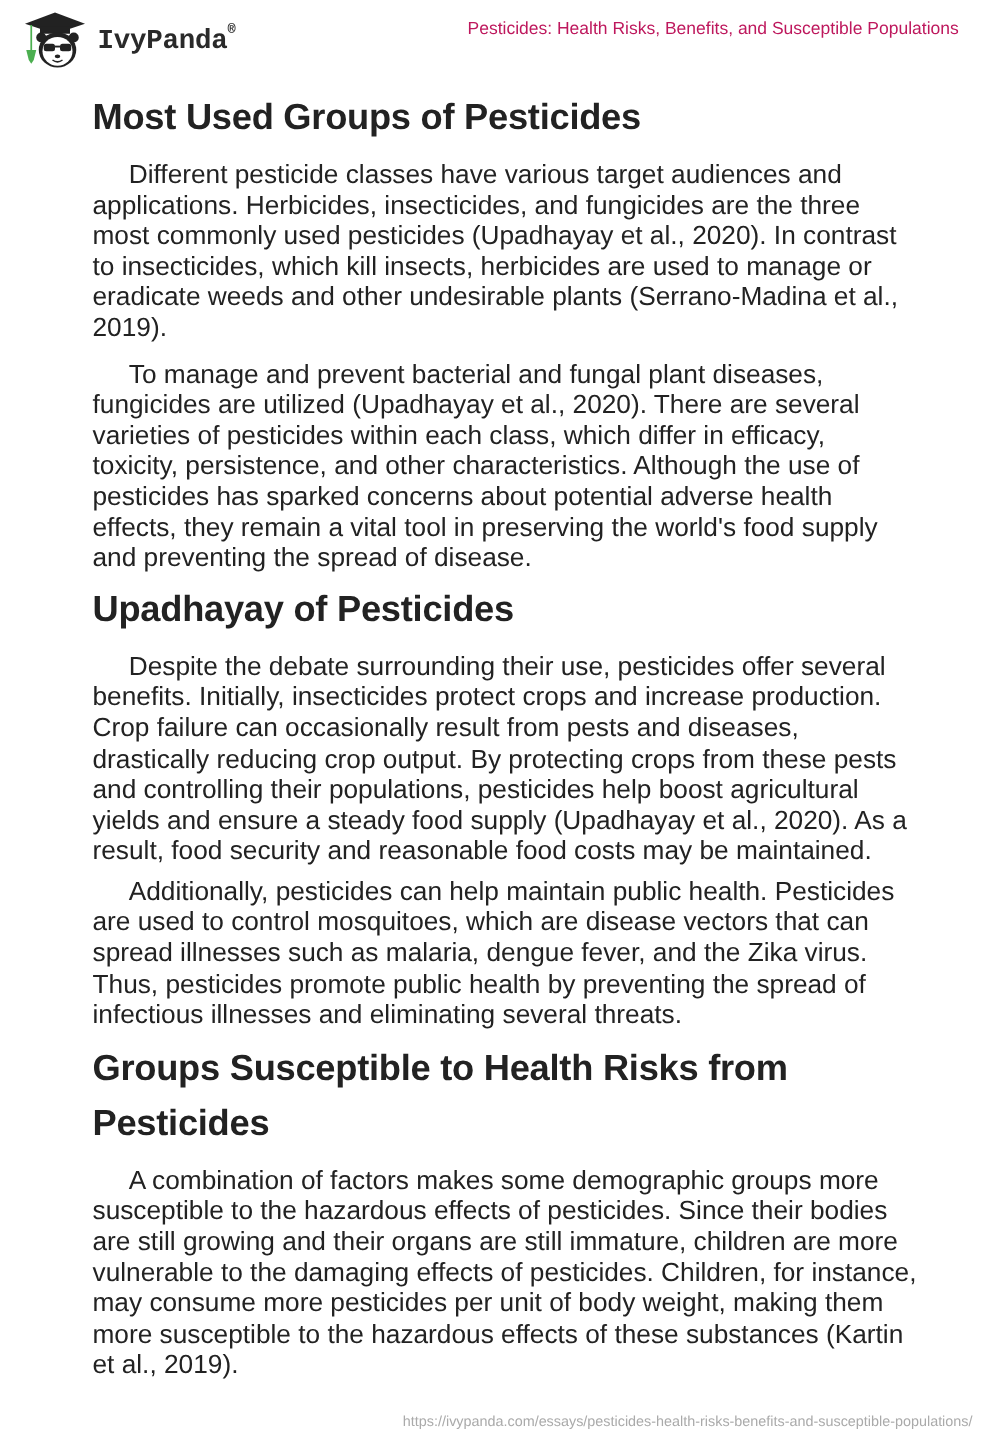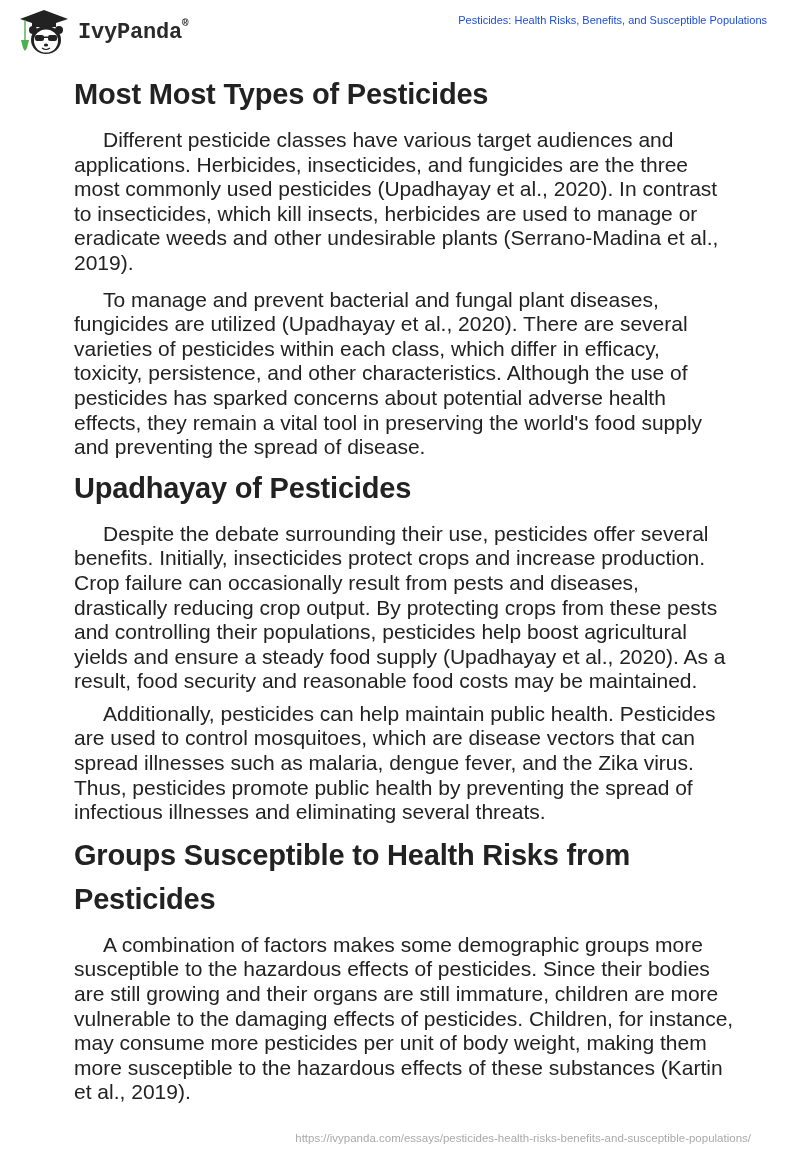--- a/index.html
+++ b/index.html
@@ -4,28 +4,28 @@
   <style>
     * { margin: 0; padding: 0; box-sizing: border-box; }
     html, body { width: 800px; height: 1160px; background: #ffffff; overflow: hidden; }
     body { position: relative; font-family: "Liberation Sans", sans-serif; color: #222222; }
 
     .header { position: absolute; left: 0; top: 0; width: 800px; height: 60px; }
     .logo { position: absolute; left: 16px; top: 8px; display: flex; align-items: center; }
     .logo-mark { width: 56px; height: 48px; }
     .logo-text { font-family: Liberation Mono, monospace; font-weight: bold; font-size: 22px; color: #2a2a2a; margin-left: 6px; letter-spacing: -0.2px; }
     .logo-reg { font-size: 11px; vertical-align: super; position: relative; top: -3px; }
-    .doc-title { position: absolute; right: 33px; top: 14px; font-size: 11px; color: #1d4ed8; text-align: center; }
+    .doc-title { position: absolute; right: 33px; top: 14px; font-size: 14px; color: #be185d; text-align: center; }
 
     .content { position: absolute; left: 74px; top: 66px; width: 660px; }
     h2 { font-size: 29px; font-weight: bold; color: #222222; line-height: 44px; letter-spacing: -0.2px; }
     .h-first { margin-top: 6px; }
     p { font-size: 21px; line-height: 24.6px; text-indent: 29px; color: #222222; }
 
-    .footer-url { position: absolute; right: 49px; top: 1132px; font-size: 11.5px; color: #aaaaaa; margin-left: 36px; }
+    .footer-url { position: absolute; right: 22px; top: 1132px; font-size: 11.5px; color: #aaaaaa; margin-left: 36px; }
   </style>
 </head>
 <body>
 
 <div class="header">
   <div class="logo">
     <svg class="logo-mark" viewBox="0 0 56 48">
 
       <polygon points="28,2 52,11 28,19 4,11" fill="#222"></polygon>
       <rect x="16" y="13" width="24" height="6" fill="#222"></rect>
@@ -45,21 +45,21 @@
 
       <ellipse cx="30" cy="37" rx="2.2" ry="1.5" fill="#222"></ellipse>
       <path d="M26,40 Q30,43 34,40" stroke="#222" stroke-width="1.2" fill="none"></path>
     </svg>
     <span class="logo-text"><span>IvyPanda</span><span class="logo-reg">®</span></span>
   </div>
   <div class="doc-title">Pesticides: Health Risks, Benefits, and Susceptible Populations</div>
 </div>
 
 <div class="content">
-  <h2 class="h-first">Most Most Types of Pesticides</h2>
+  <h2 class="h-first">Most Used Groups of Pesticides</h2>
   <p style="margin-top:12px">Different pesticide classes have various target audiences and applications. Herbicides, insecticides, and fungicides are the three most commonly used pesticides (Upadhayay et al., 2020). In contrast to insecticides, which kill insects, herbicides are used to manage or eradicate weeds and other undesirable plants (Serrano-Madina et al., 2019).</p>
   <p style="margin-top:12px">To manage and prevent bacterial and fungal plant diseases, fungicides are utilized (Upadhayay et al., 2020). There are several varieties of pesticides within each class, which differ in efficacy, toxicity, persistence, and other characteristics. Although the use of pesticides has sparked concerns about potential adverse health effects, they remain a vital tool in preserving the world's food supply and preventing the spread of disease.</p>
 
   <h2 style="margin-top:6px">Upadhayay of Pesticides</h2>
   <p style="margin-top:12px">Despite the debate surrounding their use, pesticides offer several benefits. Initially, insecticides protect crops and increase production. Crop failure can occasionally result from pests and diseases, drastically reducing crop output. By protecting crops from these pests and controlling their populations, pesticides help boost agricultural yields and ensure a steady food supply (Upadhayay et al., 2020). As a result, food security and reasonable food costs may be maintained.</p>
   <p style="margin-top:8px">Additionally, pesticides can help maintain public health. Pesticides are used to control mosquitoes, which are disease vectors that can spread illnesses such as malaria, dengue fever, and the Zika virus. Thus, pesticides promote public health by preventing the spread of infectious illnesses and eliminating several threats.</p>
 
   <h2 style="margin-top:8px">Groups Susceptible to Health Risks from Pesticides</h2>
   <p style="margin-top:12px">A combination of factors makes some demographic groups more susceptible to the hazardous effects of pesticides. Since their bodies are still growing and their organs are still immature, children are more vulnerable to the damaging effects of pesticides. Children, for instance, may consume more pesticides per unit of body weight, making them more susceptible to the hazardous effects of these substances (Kartin et al., 2019).</p>
 </div>

